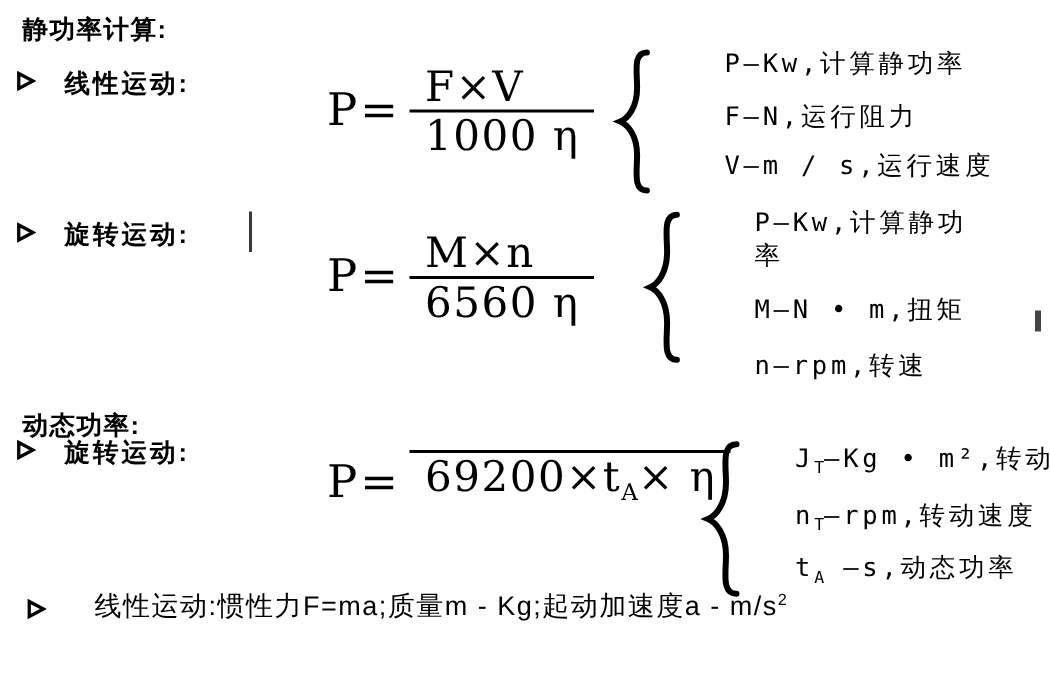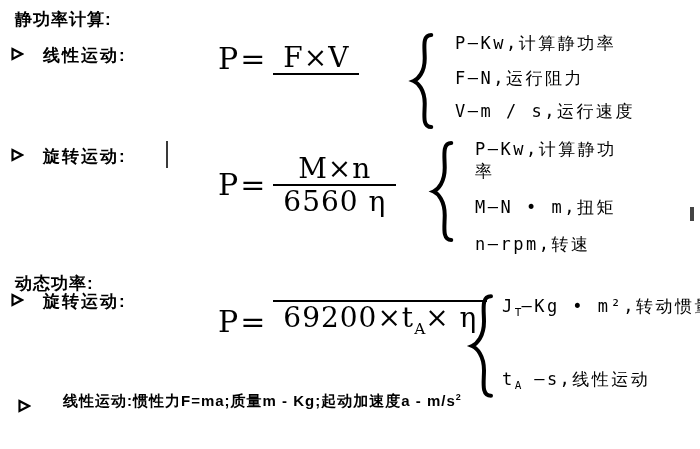--- a/index.html
+++ b/index.html
@@ -22,37 +22,38 @@
     font-weight: bold; font-size: 17px; letter-spacing: 2px;
     white-space: nowrap;
   }
 
   .formula {
     display: flex; align-items: center;
     font-family: "DejaVu Serif", serif;
     white-space: nowrap;
   }
   .f-lhs { font-size: 30px; letter-spacing: 2px; margin-right: 6px; line-height: 1; }
-  .frac { display: inline-flex; flex-direction: column; align-items: center; }
+  .frac { display: inline-flex; flex-direction: column; align-items: flex-start; }
   .frac .num, .frac .den { font-size: 28px; line-height: 31px; padding: 0 10px; letter-spacing: 1px; }
   .frac .bar { align-self: stretch; height: 2px; background: #000; }
   .formula sub { font-size: 0.55em; letter-spacing: 0; }
   .formula sup { font-size: 0.55em; letter-spacing: 0; }
 
   .ann {
     font-family: "DejaVu Sans Mono", monospace;
     font-size: 17px; line-height: 21px; letter-spacing: 2.5px;
     white-space: nowrap;
+    margin-left: 28px;
   }
   .ann sub { font-size: 0.65em; letter-spacing: 0; }
 
   .brace-svg { display: block; }
 
   .bottom-line {
-    font-weight: bold; font-size: 15px; letter-spacing: 1px;
+    font-weight: normal; font-size: 18px; letter-spacing: 1px;
     white-space: nowrap;
   }
   .bottom-line sup { font-size: 0.6em; }
 
   .cursor { width: 2px; background: #3a3a3a; }
   .edge-mark { background: #444; }
 </style>
 </head>
 <body>
 
@@ -63,20 +64,21 @@
   <svg class="abs brace-svg" style="left:11px; top:47px" width="13" height="14" viewBox="0 0 13 14">
     <path d="M1.5,2 L11,7 L1.5,12 Z" fill="none" stroke="#000" stroke-width="2.2" stroke-linejoin="miter"></path>
   </svg>
   <div class="abs blabel" style="left:43px; top:44px">线性运动:</div>
 
   <div class="abs formula" style="left:218px; top:42px">
     <span class="f-lhs">P=</span>
     <span class="frac">
       <span class="num">F×V</span>
       <span class="bar"></span>
+      <span class="den">1000 η</span>
     </span>
   </div>
 
   <svg class="abs brace-svg" style="left:407px; top:32px" width="28" height="98" viewBox="0 0 30 100" preserveAspectRatio="none">
     <path d="M26,3 C16,3 19,16 19,27 C19,41 12,48 7,50 C12,52 19,59 19,73 C19,84 16,97 26,97" fill="none" stroke="#000" stroke-width="4" stroke-linecap="round" vector-effect="non-scaling-stroke"></path>
   </svg>
 
   <div class="abs ann" style="left:455px; top:33px">P—Kw,计算静功率</div>
   <div class="abs ann" style="left:455px; top:101px">V—m / s,运行速度</div>
   <div class="abs ann" style="left:455px; top:68px">F—N,运行阻力</div>
@@ -121,20 +123,21 @@
       <span class="bar"></span>
       <span class="den"><span>69200×t</span><sub>A</sub><span>× η</span></span>
     </span>
   </div>
 
   <svg class="abs brace-svg" style="left:465px; top:293px" width="30" height="106" viewBox="0 0 30 100" preserveAspectRatio="none">
     <path d="M26,3 C16,3 19,16 19,27 C19,41 12,48 7,50 C12,52 19,59 19,73 C19,84 16,97 26,97" fill="none" stroke="#000" stroke-width="4" stroke-linecap="round" vector-effect="non-scaling-stroke"></path>
   </svg>
 
   <div class="abs ann" style="left:502px; top:296px"><span>J</span><sub>T</sub><span>—Kg • m²,转动惯量</span></div>
-  <div class="abs ann" style="left:502px; top:369px"><span>t</span><sub>A</sub><span> —s,线性运动</span></div>
+  <div class="abs ann" style="left:502px; top:334px"><span>n</span><sub>T</sub><span>—rpm,转动速度</span></div>
+  <div class="abs ann" style="left:502px; top:369px"><span>t</span><sub>A</sub><span> —s,动态功率</span></div>
 
   <svg class="abs brace-svg" style="left:18px; top:399px" width="13" height="14" viewBox="0 0 13 14">
     <path d="M1.5,2 L11,7 L1.5,12 Z" fill="none" stroke="#000" stroke-width="2.2" stroke-linejoin="miter"></path>
   </svg>
   <div class="abs bottom-line" style="left:63px; top:392px"><span>线性运动:</span><span>惯性力F=ma;质量m - Kg;起动加速度a - m/s</span><sup>2</sup></div>
 
 </div>
 
 </body></html>

